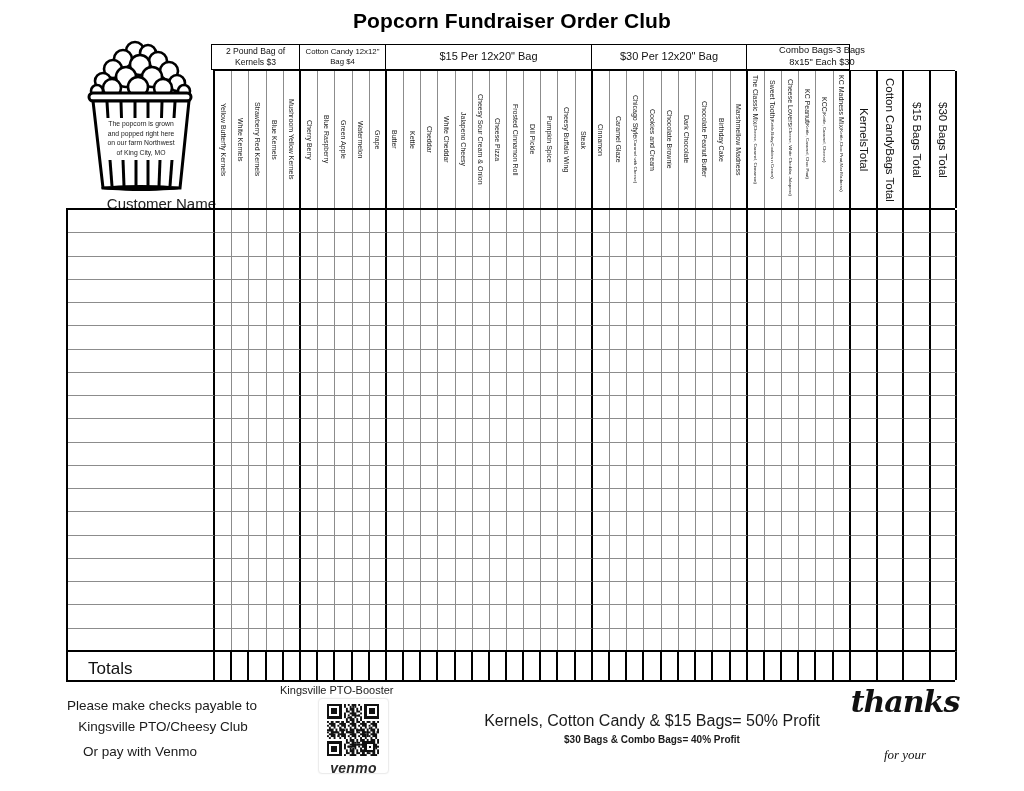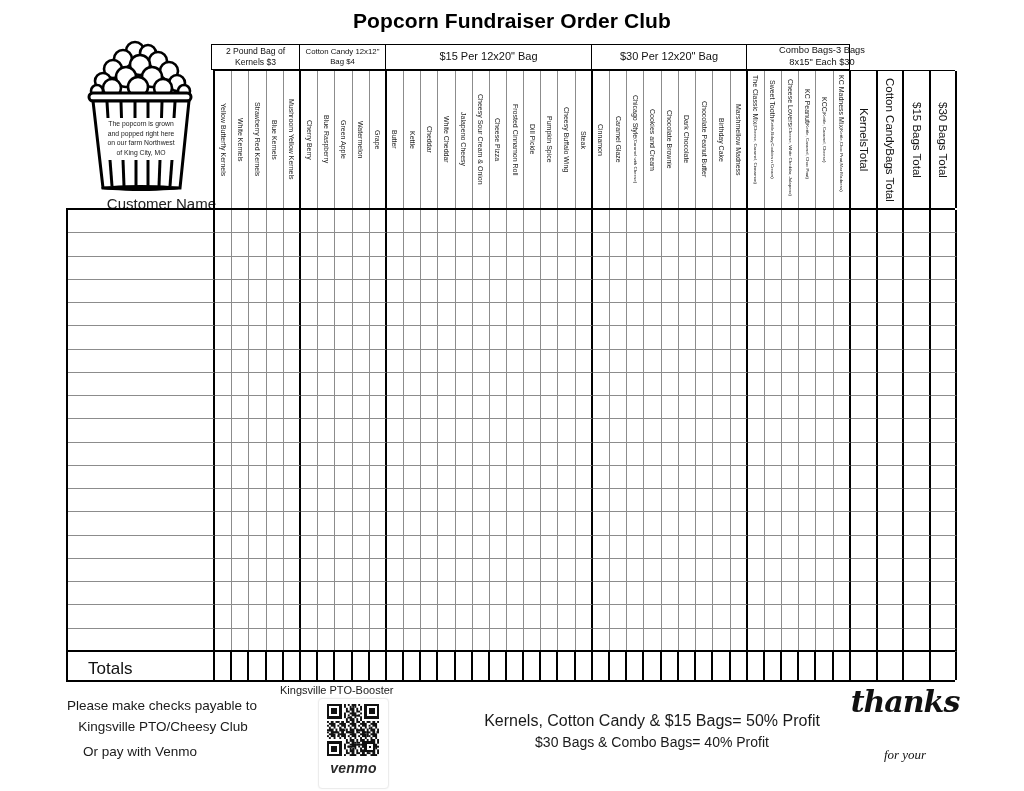--- a/index.html
+++ b/index.html
@@ -38,21 +38,21 @@
 
   .tgrid { position: absolute; left: 66px; top: 650px; width: 889px; height: 32px; display: grid;
     grid-template-columns: 147px repeat(10, 17.2px) repeat(12, 17.1667px) repeat(9, 17.2222px) repeat(6, 17.1667px) 27px 26px 27px 26px;
     border-left: 2px solid #000; border-top: 2px solid #000; border-bottom: 2px solid #000; }
   .tgrid > div { border-right: 2px solid #000; }
   .tgrid .tlabel { font-size: 17px; color: #111; padding-left: 20px; padding-top: 7px; }
 
   .foot { font-size: 13.5px; color: #1a1a1a; white-space: nowrap; }
   .center-x { transform: translateX(-50%); text-align: right; }
 
-  .venmo-card { left: 318px; top: 698px; width: 71px; height: 91px; border: 1px solid #ececec; border-radius: 4px; background: #fff; box-shadow: 0 0 2px rgba(0,0,0,0.05); }
+  .venmo-card { left: 318px; top: 698px; width: 71px; height: 76px; border: 1px solid #ececec; border-radius: 4px; background: #fff; box-shadow: 0 0 2px rgba(0,0,0,0.05); }
   .qr { position: absolute; left: 8px; top: 5px; width: 52px; height: 52px; }
   .venmo-word { position: absolute; left: 0; width: 69px; top: 61px; text-align: center; font-weight: bold; font-style: italic; font-size: 14px; color: #2a2a2a; letter-spacing: 0.3px; }
 
   .thanks { left: 850px; top: 686px; width: 110px; height: 96px; text-align: center; color: #111; font-family: "DejaVu Serif", serif; }
   .thanks .t1 { display: block; font-weight: bold; font-style: italic; font-size: 30px; line-height: 32px; letter-spacing: -1px; }
   .thanks .t2 { display: block; font-style: italic; font-size: 13px; line-height: 14px; font-family: "Liberation Serif", serif; margin-top: 30px; }
   .thanks .t3 { display: block; font-weight: bold; font-style: italic; font-size: 30px; line-height: 34px; letter-spacing: -1px; margin-top: 46px; }
 </style>
 </head>
 <body>
@@ -1160,19 +1160,19 @@
         <rect x="2" y="20" width="3" height="3" fill="#111"></rect>
       <rect x="18" y="18" width="5" height="5" fill="#fff"></rect>
         <rect x="18.5" y="18.5" width="4" height="4" fill="none" stroke="#111"></rect>
         <rect x="20" y="20" width="1" height="1" fill="#111"></rect>
     </g>
   </svg>
   <div class="venmo-word">venmo</div>
 </div>
 
 <div class="abs foot center-x" style="left:652px;top:712px;font-size:16px;">Kernels, Cotton Candy &amp; $15 Bags= 50% Profit</div>
-<div class="abs foot center-x" style="left:652px;top:734px;font-size:14px;">$30 Bags &amp; Combo Bags= 40% Profit</div>
+<div class="abs foot center-x" style="left:652px;top:734px;font-size:10px;font-weight:bold;">$30 Bags &amp; Combo Bags= 40% Profit</div>
 
 <div class="abs thanks">
   <span class="t1">thanks</span>
   <span class="t2">for your</span>
   <span class="t3">support</span>
 </div>
 
 </body></html>

